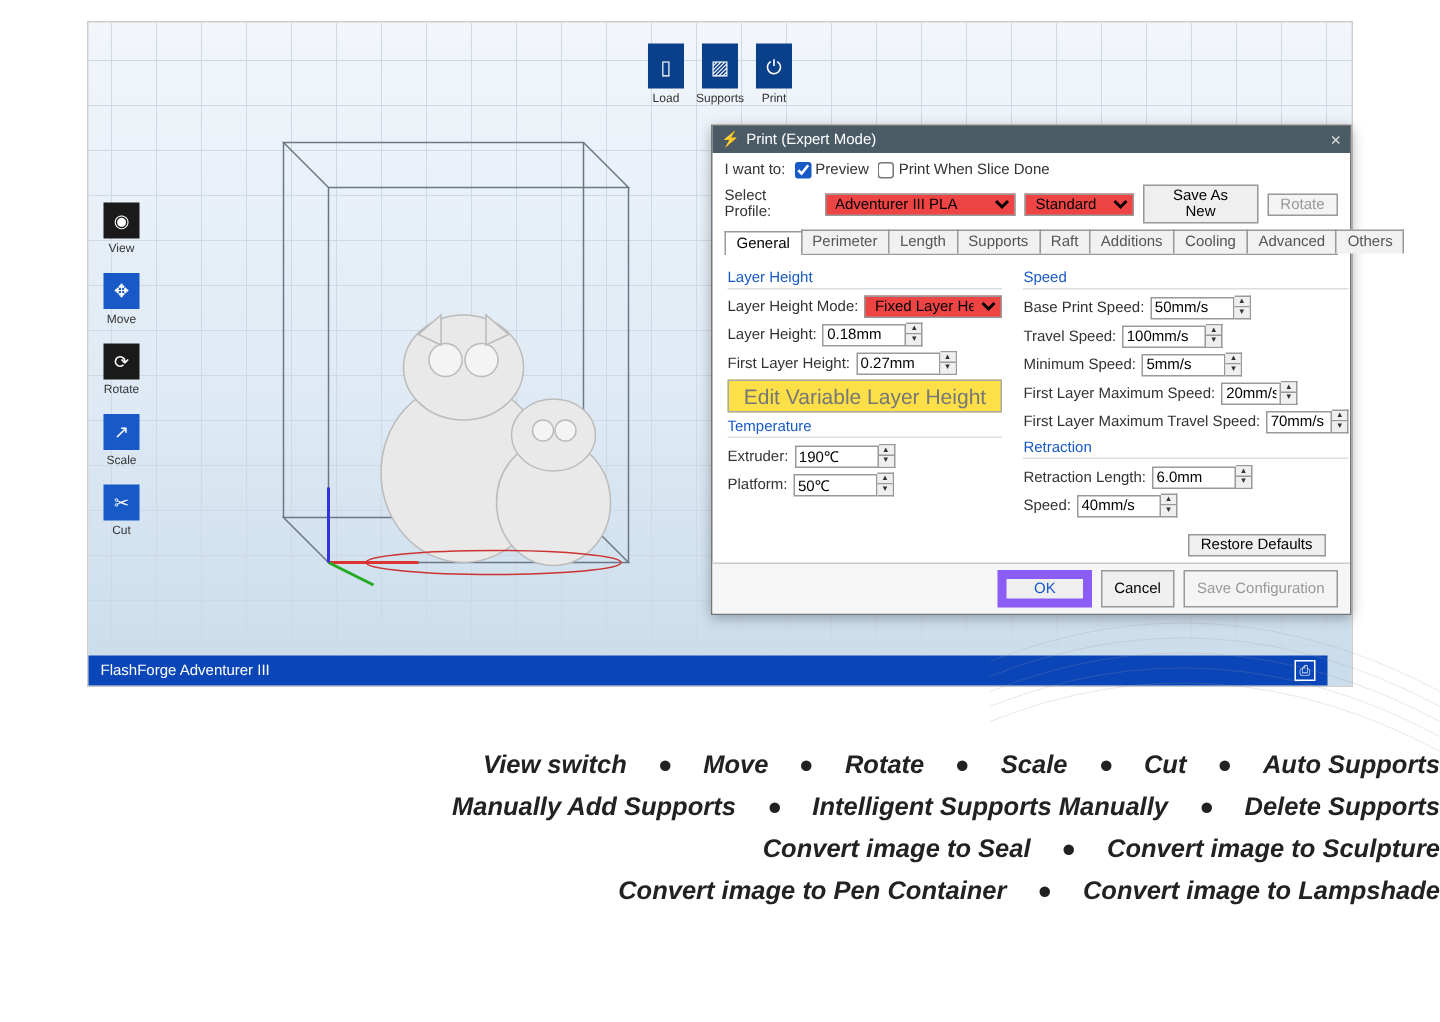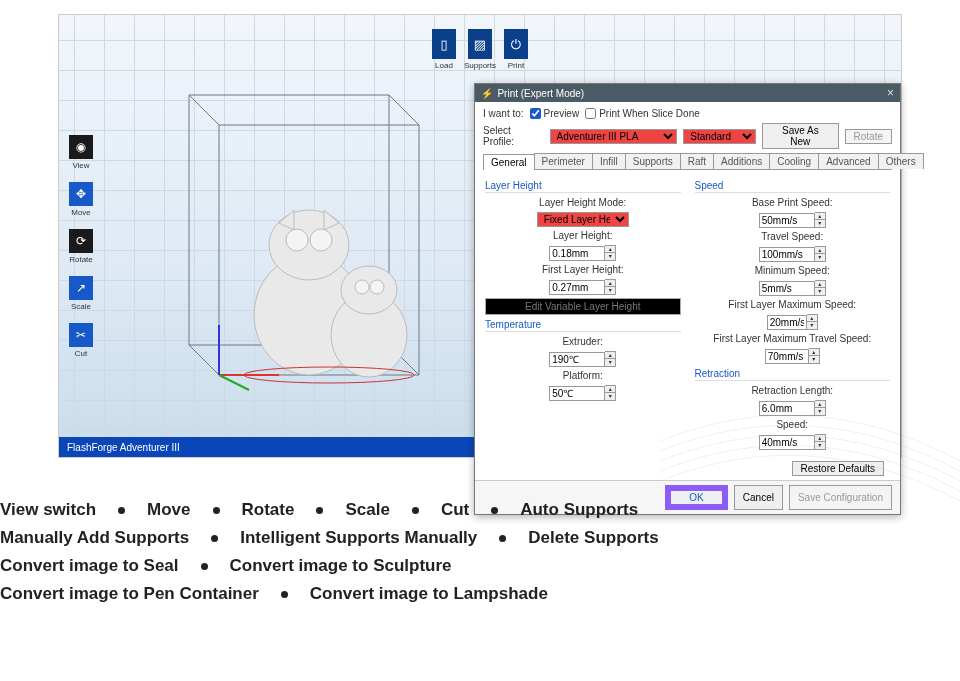--- a/index.html
+++ b/index.html
@@ -46,35 +46,35 @@
 .chk { display:inline-flex; align-items:center; gap:3px; font-size:10px;}
 .chk input { width:11px; height:11px; accent-color:#1759c7;}
 
 .tabs { display:flex; border-bottom:1px solid #999; margin-top:4px;}
 .tab { font-size:10px; padding:2px 7px; border:1px solid #999; border-bottom:none; background:#f1f1f1; margin-right:-1px; cursor:pointer; color:#555;}
 .tab.active { background:#fff; color:#000; position:relative; top:1px;}
 
 .panels { display:flex; gap:14px; padding:6px 2px 4px 2px;}
 .col { flex:1; }
 .fieldset-title { color:#1759c7; font-size:10px; margin:4px 0 4px 0; border-bottom:1px solid #ddd; padding-bottom:1px;}
-.frow { display:flex; align-items:center; justify-content:space-between; margin-bottom:3px; gap:4px;flex-direction:column;}
+.frow { display:flex; align-items:center; justify-content:flex-start; margin-bottom:3px; gap:4px;}
 .frow .lab { font-size:10px; color:#333; white-space:nowrap;}
 .spinwrap { display:flex; align-items:center;}
 .spinwrap input { width:56px; height:15px; font-size:10px; border:1px solid #999; padding:0 2px;}
 .spinwrap .spn { display:flex; flex-direction:column; border:1px solid #999; border-left:0;}
 .spinwrap .spn span{ width:10px; height:7px; font-size:6px; line-height:6px; text-align:center; background:#efefef; cursor:pointer; border-bottom:1px solid #999;}
 .spinwrap .spn span:last-child{border-bottom:none;}
-.widebtn { width:100%; text-align:center; background:#000000; border:1px solid #aaa; font-size:10px; color:#777; padding:2px 0; margin-top:2px;}
+.widebtn { width:100%; text-align:center; background:#fde047; border:1px solid #aaa; font-size:14px; color:#777; padding:2px 0; margin-top:2px;}
 
 .dlg-bottom { padding:4px 8px; display:flex; justify-content:flex-end; gap:6px;}
 .dlg-bottom.upper { border-top:none; }
 .dlg-bottom .btn.primary { border:6px solid #8b5cf6; color:#1759c7; padding:1px 18px;}
 
 .feature-list { position:absolute; left:0; right:0; top:492px; text-align:center; }
-.feature-row { display:flex; justify-content:flex-start; align-items:center; gap:22px; margin:8px 0; flex-wrap:nowrap;}
+.feature-row { display:flex; justify-content:flex-end; align-items:center; gap:22px; margin:8px 0; flex-wrap:nowrap;font-style:italic;}
 .feature-row span { font-size:17px; font-weight:600; color:#222; white-space:nowrap;}
 .dot { width:7px; height:7px; border-radius:50%; background:#222; display:inline-block;}
 
 .deco-lines { position:absolute; right:0; bottom:160px; width:300px; height:200px; pointer-events:none; opacity:.3;}
 </style>
 </head>
 <body>
 
 <div class="app-container">
   <div class="grid-bg"></div>
@@ -197,21 +197,21 @@
         <label>Select Profile:</label>
         <select style="width:130px"><option>Adventurer III PLA</option></select>
         <select style="width:74px"><option>Standard</option></select>
         <button class="btn">Save As New</button>
         <button class="btn disabled">Rotate</button>
       </div>
 
       <div class="tabs">
         <div class="tab active">General</div>
         <div class="tab">Perimeter</div>
-        <div class="tab">Infill</div>
+        <div class="tab">Length</div>
         <div class="tab">Supports</div>
         <div class="tab">Raft</div>
         <div class="tab">Additions</div>
         <div class="tab">Cooling</div>
         <div class="tab">Advanced</div>
         <div class="tab">Others</div>
       </div>
 
       <div class="panels">
         <div class="col">

